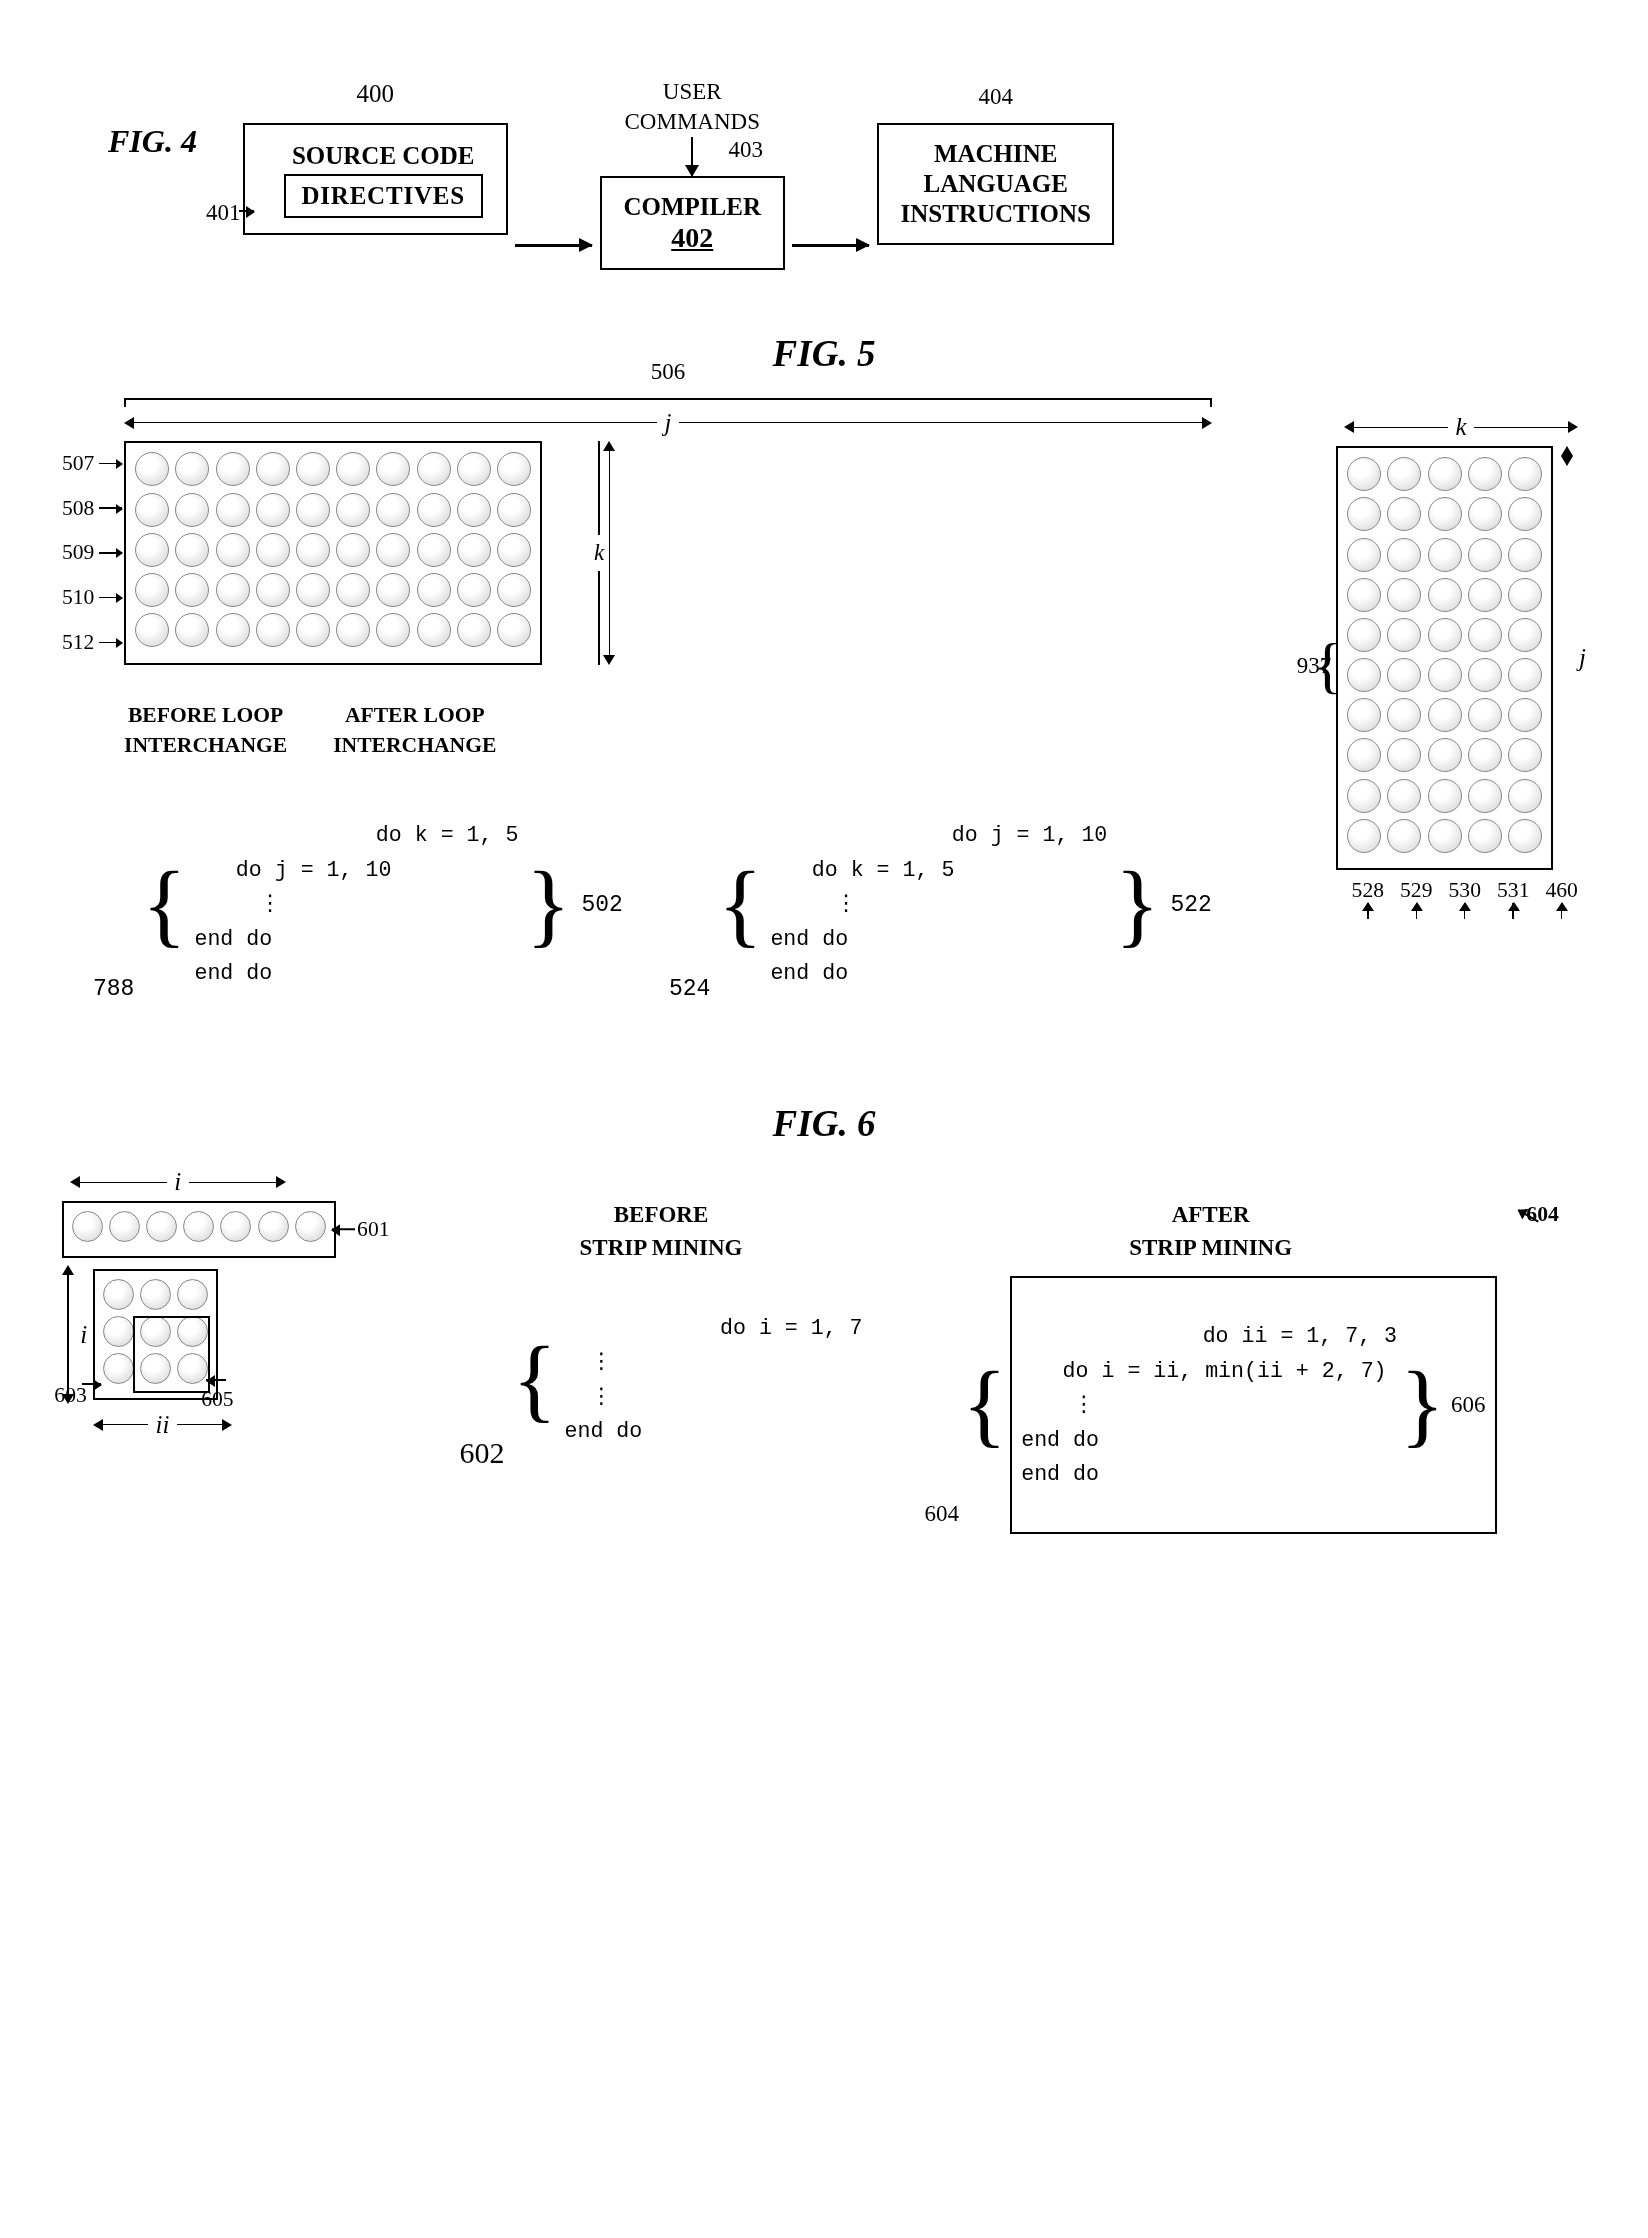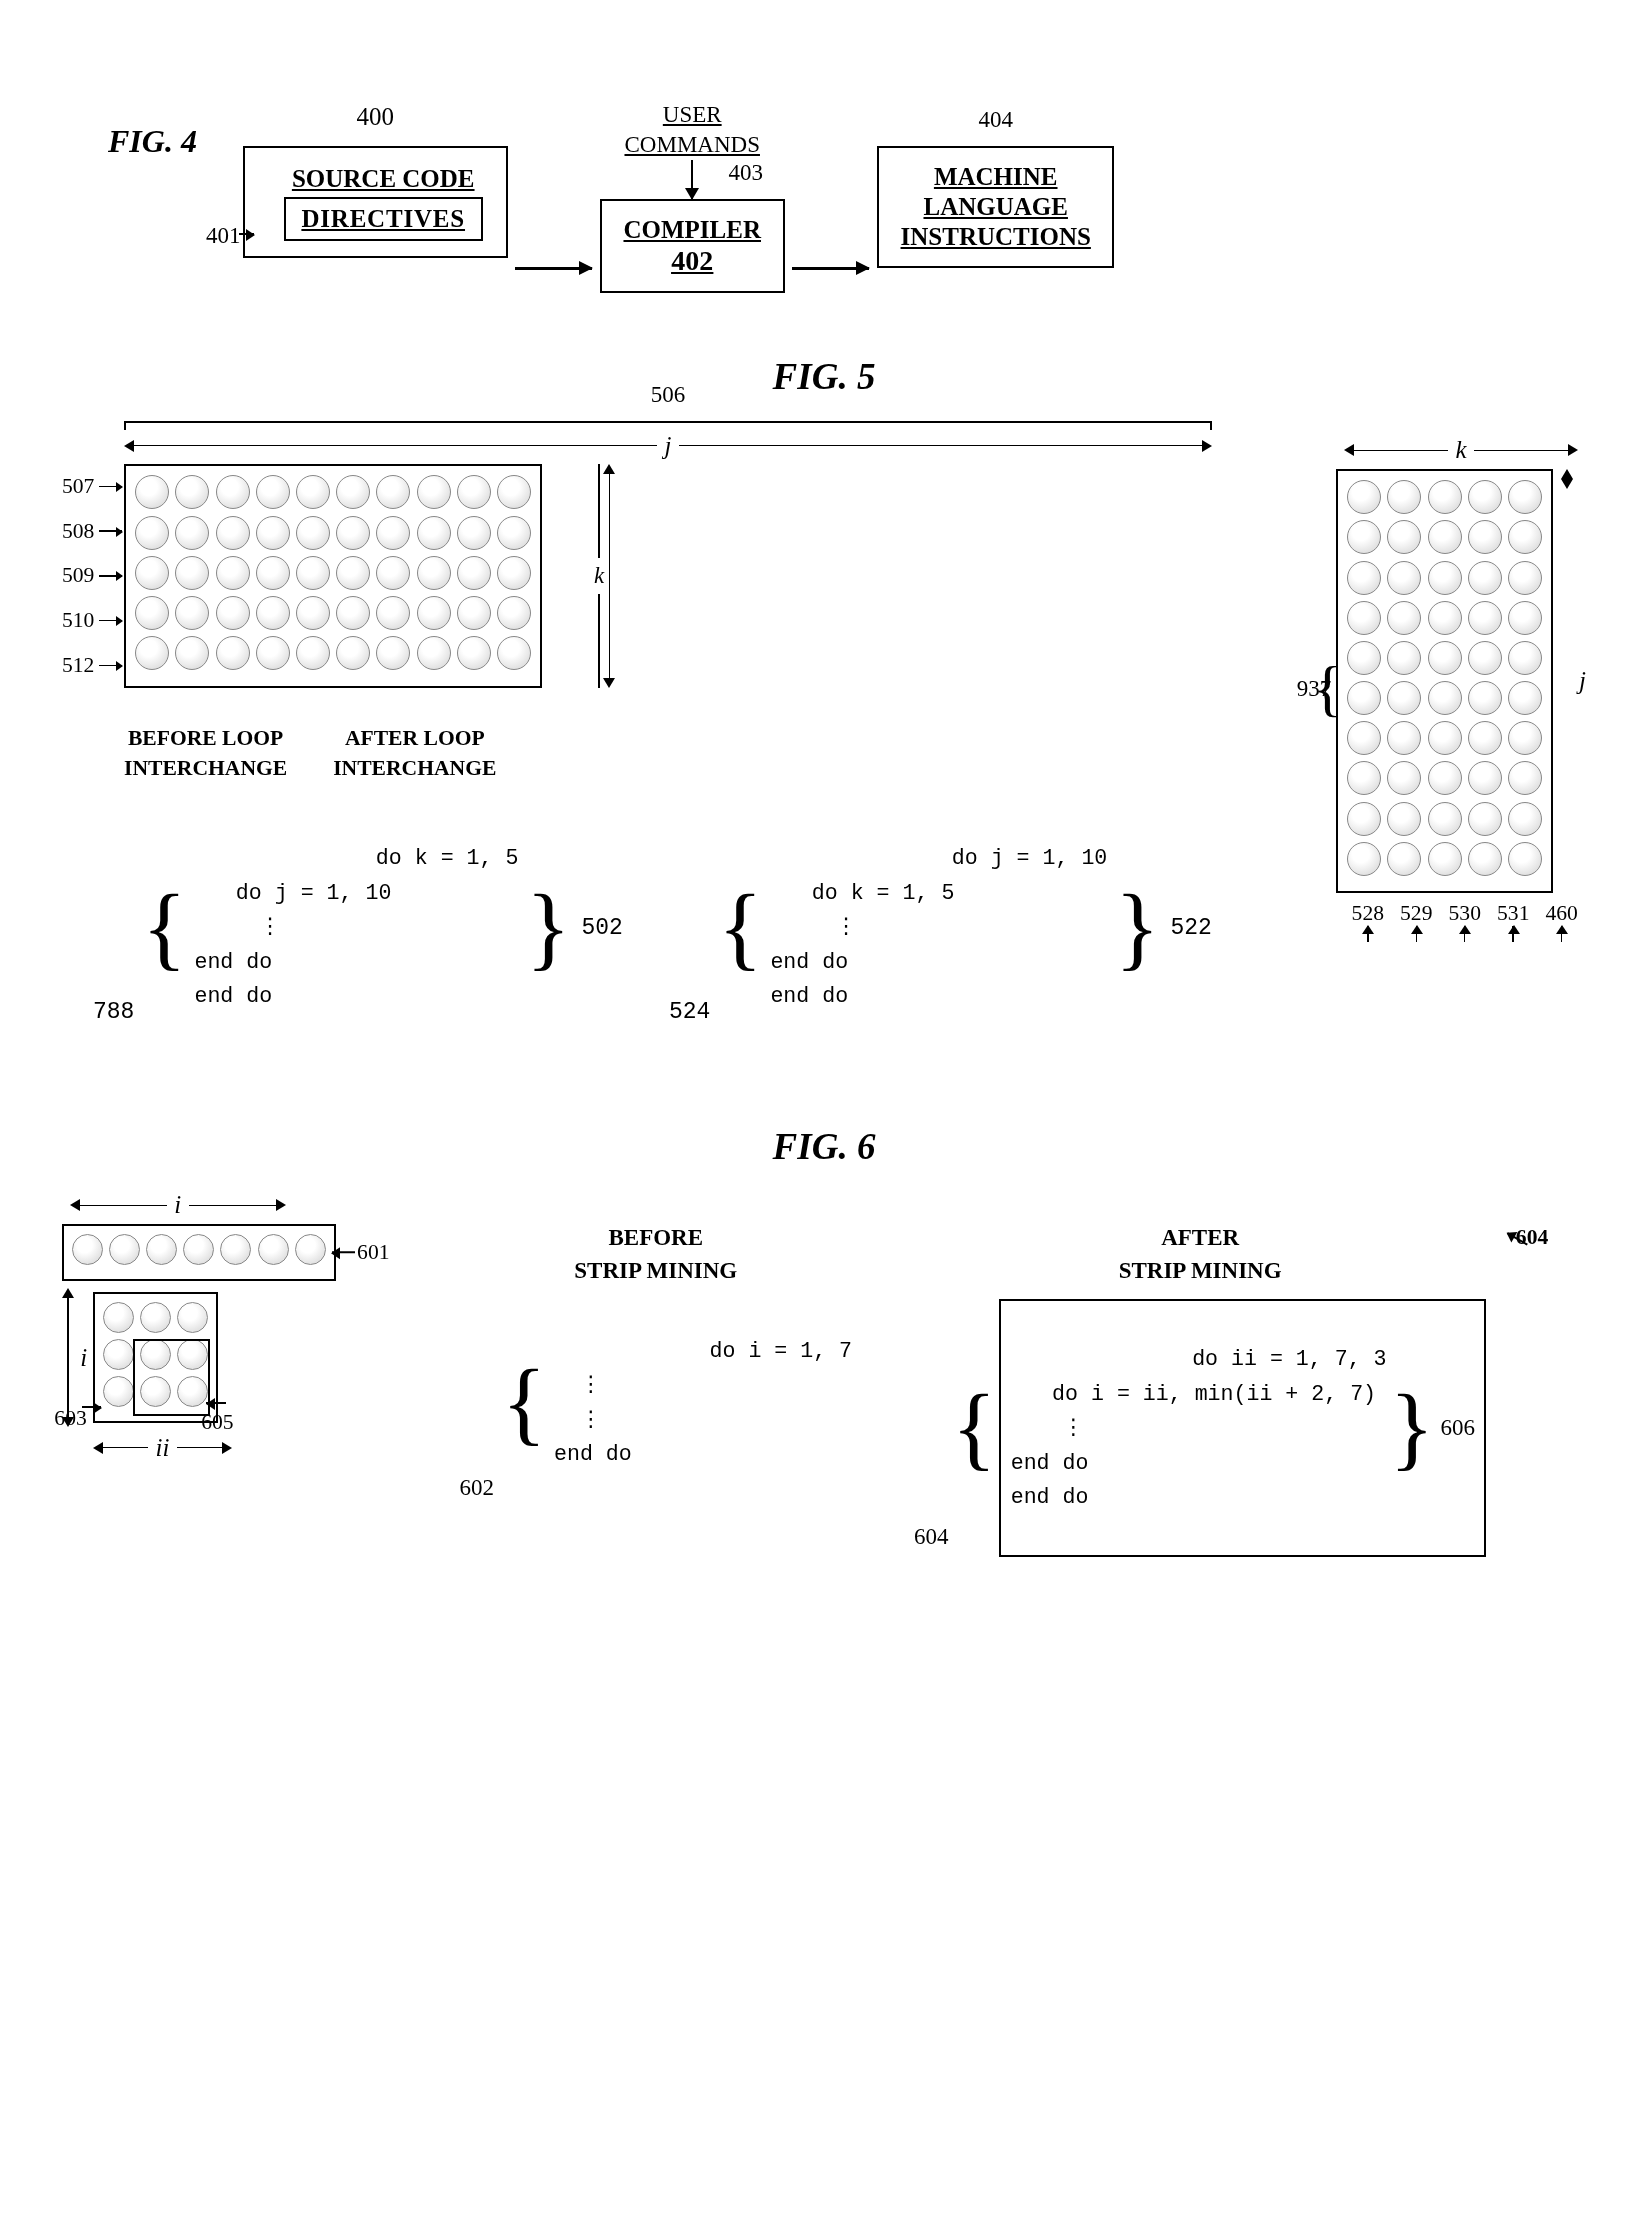--- a/index.html
+++ b/index.html
@@ -235,21 +235,21 @@
 </head>
 <body>
 
 <div class="page">
 
   <div class="fig4-container">
     <div class="fig4-label">FIG. 4</div>
 
     <div style="display:flex; flex-direction:column; align-items:flex-start; margin-top:0;">
 
-      <div style="display:flex; align-items:flex-start; position:relative; margin-top:23px;text-decoration:underline;">
+      <div style="display:flex; align-items:flex-start; position:relative; ">
 
         <div style="position:relative; display:flex; flex-direction:row; align-items:flex-start; gap:0;">
 
           <div style="position:relative; margin-top:46px;">
             <div class="fig4-num-400">400</div>
             <div class="box-outer" style="min-width:216px; padding:15.5px 23px 15.5px 39px;">
               <div class="box-title">SOURCE CODE</div>
               <div class="box-inner">
                 <span>DIRECTIVES</span>
               </div>
@@ -687,21 +687,21 @@
           <div class="dbl-arrowhead-right"></div>
         </div>
       </div>
 
       <div style="margin-top:31px;">
         <div style="font-size:23px; font-weight:bold; text-align:center; line-height:1.4; margin-bottom:12.4px;">
           <span>BEFORE</span><br>
           <span>STRIP MINING</span>
         </div>
         <div style="display:flex; align-items:stretch; gap:7.7px;">
-          <div style="font-size:23px; align-self:flex-end; margin-bottom:6px;">602</div>
+          <div style="font-size:30px; align-self:flex-end; margin-bottom:14px;">602</div>
           <div style="font-size:93px; line-height:0.9; font-family:'Times New Roman',serif; align-self:center;">{</div>
           <div class="code-text">
             <span>do i = 1, 7</span>
   ⋮
   ⋮
 <span>end do</span>
           </div>
         </div>
       </div>
 

